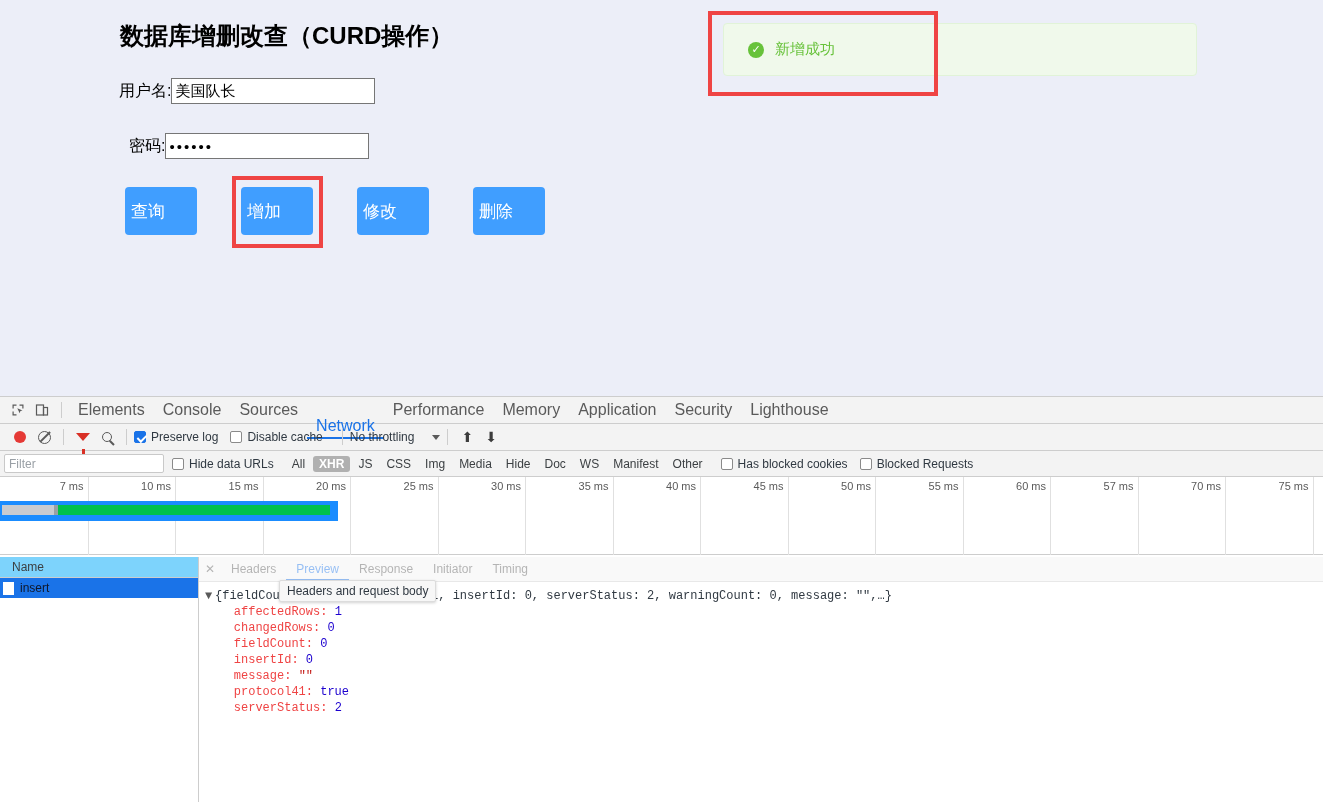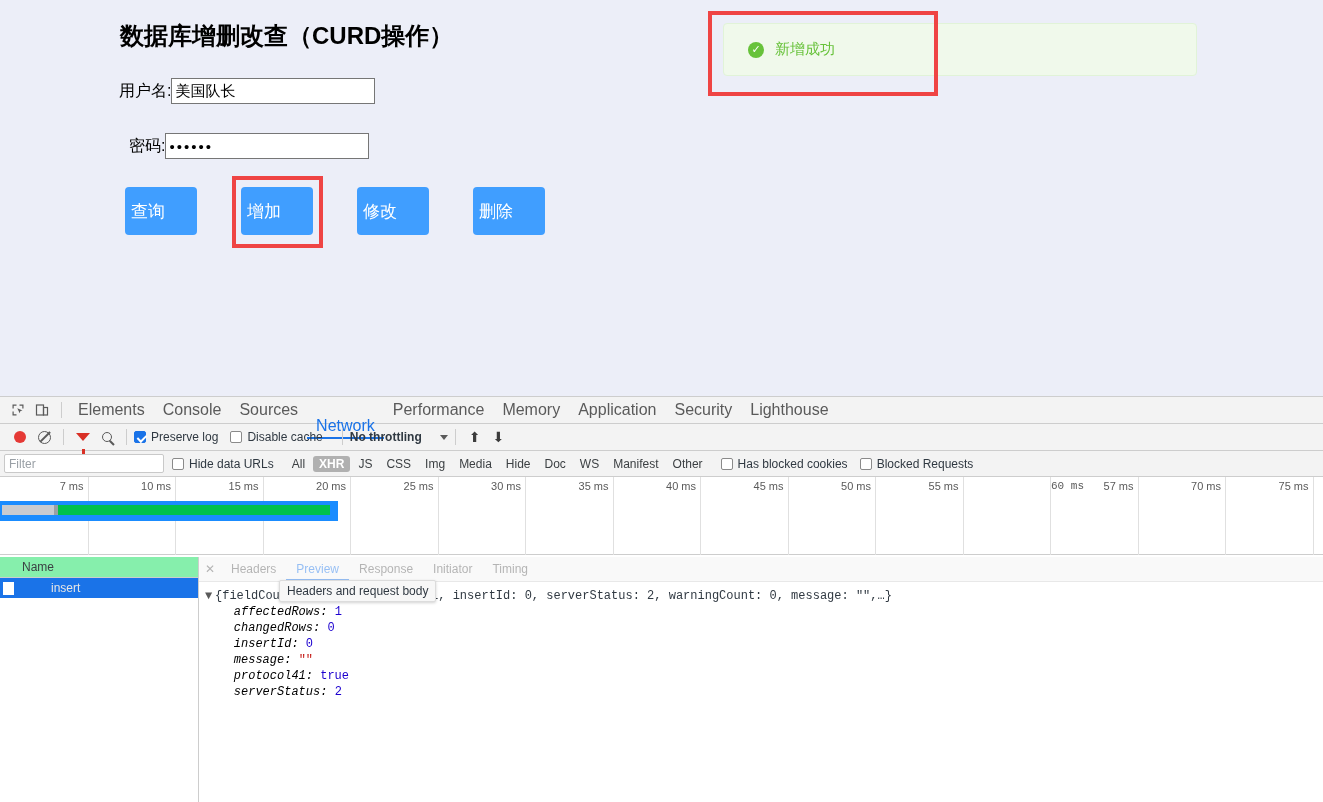--- a/index.html
+++ b/index.html
@@ -101,21 +101,21 @@
   .cb {
     width:12px; height:12px; border:1px solid #8a8a8a; border-radius:2px;
     background:#fff; display:inline-block; vertical-align:middle; margin-right:5px; flex:0 0 auto;
   }
   .cb.checked { background:#1a73e8; border-color:#1a73e8; position:relative; }
   .cb.checked:after {
     content:""; position:absolute; left:3.5px; top:0.5px; width:3.5px; height:7px;
     border:solid #fff; border-width:0 2px 2px 0; transform:rotate(45deg);
   }
   .cb-label { display:flex; align-items:center; margin-right:12px; cursor:pointer; white-space:nowrap; }
-  .throttle { display:flex; align-items:center; cursor:pointer; white-space:nowrap;font-weight:bold; }
+  .throttle { display:flex; align-items:center; cursor:pointer; white-space:nowrap; }
   .caret-dn { width:0;height:0;border-left:4px solid transparent;border-right:4px solid transparent;border-top:5px solid #5a5a5a; margin-left:18px; }
   .arrow-ico { font-size:14px; color:#3c3c3c; margin:0 6px; cursor:pointer; line-height:1; }
 
   
   #dt-filterbar {
     height:26px; background:#f3f3f3; border-bottom:1px solid #cdcdcd;
   }
   #filter-input {
     width:160px; height:19px; margin-left:4px; margin-right:8px;
     border:1px solid #c9c9c9; border-radius:2px; background:#fff;
@@ -139,48 +139,48 @@
   #ov-bars { position:absolute; left:0; top:24px; width:100%; height:22px; }
   #ov-blue { position:absolute; left:0; top:0; width:338px; height:20px; background:#1a8cff; }
   #ov-gray { position:absolute; left:2px; top:4px; width:52px; height:10px; background:#c8cbd0; }
   #ov-gray2{ position:absolute; left:54px; top:4px; width:4px; height:10px; background:#9aa0a6; }
   #ov-green{ position:absolute; left:58px; top:4px; width:272px; height:10px; background:#00c14d; }
 
   
   #dt-split { position:absolute; left:0; top:160px; right:0; bottom:0; display:flex; }
   #req-list { width:199px; border-right:1px solid #cdcdcd; background:#fff; position:relative; }
   #req-head {
-    height:21px; line-height:21px; background:#86efac;
-    border-bottom:1px solid #cdcdcd; font-size:12px; color:#3c4043; padding-left:22px;
+    height:21px; line-height:21px; background:#7dd3fc;
+    border-bottom:1px solid #cdcdcd; font-size:12px; color:#3c4043; padding-left:12px;
   }
   .req-row {
     height:20px; display:flex; align-items:center; padding-left:3px;
     font-size:12px; cursor:pointer;
   }
-  .req-row.sel { background:#1a73e8; color:#e5e5e5;gap:31px; }
+  .req-row.sel { background:#1a73e8; color:#0f172a; }
   .file-ico {
     width:11px; height:13px; background:#fff; border:1px solid #fff; margin-right:6px; flex:0 0 auto;
   }
 
   #detail { flex:1; position:relative; background:#fff; }
   #detail-tabs {
     height:25px; background:#f3f3f3; border-bottom:1px solid #cdcdcd;
     display:flex; align-items:center; opacity:.45;
   }
   .dtab { padding:0 10px; height:24px; line-height:24px; font-size:12px; color:#5a5a5a; cursor:pointer; white-space:nowrap; }
   .dtab.active { color:#1a73e8; box-shadow: inset 0 -2px 0 #1a73e8; }
   #close-x { width:22px; text-align:center; color:#5a5a5a; font-size:12px; cursor:pointer; }
 
   #json-view {
     padding:6px 0 0 6px;
     font-family:"Liberation Mono", monospace; font-size:12px; line-height:16px;
     color:#303942;
   }
   .jline { white-space:pre; }
-  .jkey { color:#000000;font-style:italic; }
+  .jkey { color:#ef4444; }
   .jnum { color:#1c00cf; }
   .jbool{ color:#1c00cf; }
   .jstr { color:#c41a16; }
   .jplain { color:#303942; }
   .arrow-tog { color:#5a5a5a; display:inline-block; width:10px; }
 
   #tooltip {
     position:absolute; left:80px; top:23px;
     background:#f7f7f7; border:1px solid #dcdcdc; border-radius:2px;
     padding:3px 7px; font-size:12px; color:#303942; box-shadow:0 1px 3px rgba(0,0,0,.18);
@@ -320,21 +320,21 @@
         <div class="tick-label" style="left: 612.5px;">35 ms</div>
         <div class="tick" style="left: 700px;"></div>
         <div class="tick-label" style="left: 700px;">40 ms</div>
         <div class="tick" style="left: 787.5px;"></div>
         <div class="tick-label" style="left: 787.5px;">45 ms</div>
         <div class="tick" style="left: 875px;"></div>
         <div class="tick-label" style="left: 875px;">50 ms</div>
         <div class="tick" style="left: 962.5px;"></div>
         <div class="tick-label" style="left: 962.5px;">55 ms</div>
         <div class="tick" style="left: 1050px;"></div>
-        <div class="tick-label" style="left: 1088px; font-family: Liberation Mono, monospace;">60 ms</div>
+        <div class="tick-label" style="left: 1050px;">60 ms</div>
         <div class="tick" style="left: 1137.5px;"></div>
         <div class="tick-label" style="left: 1137.5px;">57 ms</div>
         <div class="tick" style="left: 1225px;"></div>
         <div class="tick-label" style="left: 1225px;">70 ms</div>
         <div class="tick" style="left: 1312.5px;"></div>
         <div class="tick-label" style="left: 1312.5px;">75 ms</div>
       </div>
     <div id="ov-bars">
       <div id="ov-blue"></div>
       <div id="ov-gray"></div>
@@ -360,20 +360,21 @@
         <div class="dtab">Response</div>
         <div class="dtab">Initiator</div>
         <div class="dtab">Timing</div>
       </div>
 
       <div id="json-view">
         <div class="jline"><span class="arrow-tog">▼</span><span class="jplain">{fieldCount: 0, affectedRows: 1, insertId: 0, serverStatus: 2, warningCount: 0, message: "",…}</span></div>
         <div id="json-entries">
             <div class="jline"><span class="jkey">    affectedRows: </span><span class="jnum">1</span></div>
             <div class="jline"><span class="jkey">    changedRows: </span><span class="jnum">0</span></div>
+            <div class="jline"><span class="jkey">    fieldCount: </span><span class="jnum">0</span></div>
             <div class="jline"><span class="jkey">    insertId: </span><span class="jnum">0</span></div>
             <div class="jline"><span class="jkey">    message: </span><span class="jstr">""</span></div>
             <div class="jline"><span class="jkey">    protocol41: </span><span class="jbool">true</span></div>
             <div class="jline"><span class="jkey">    serverStatus: </span><span class="jnum">2</span></div>
           </div>
       </div>
 
       <div id="tooltip">Headers and request body</div>
     </div>
   </div>

